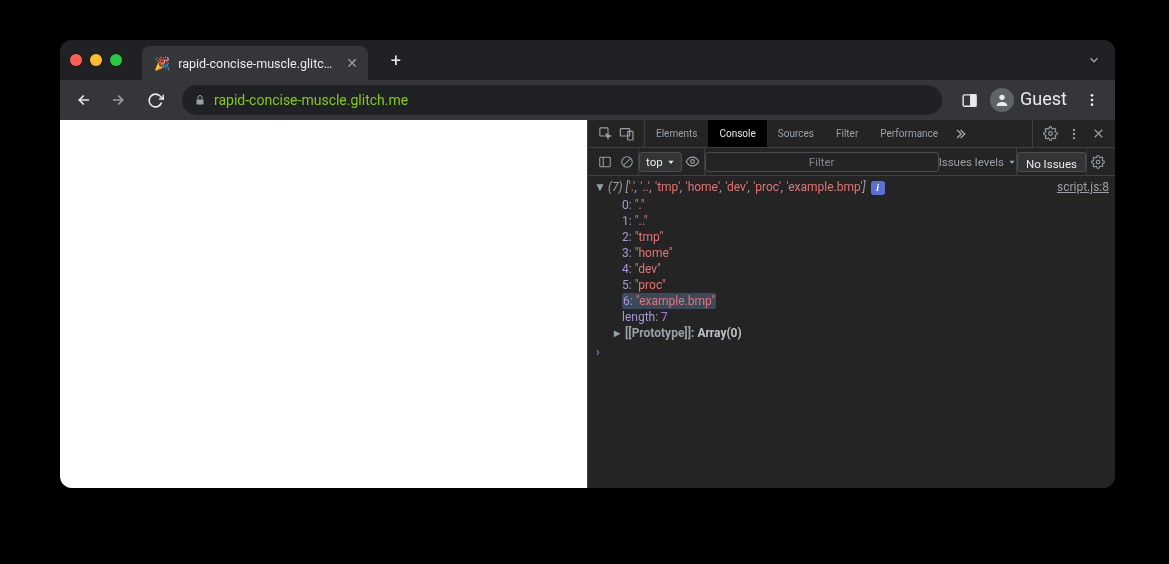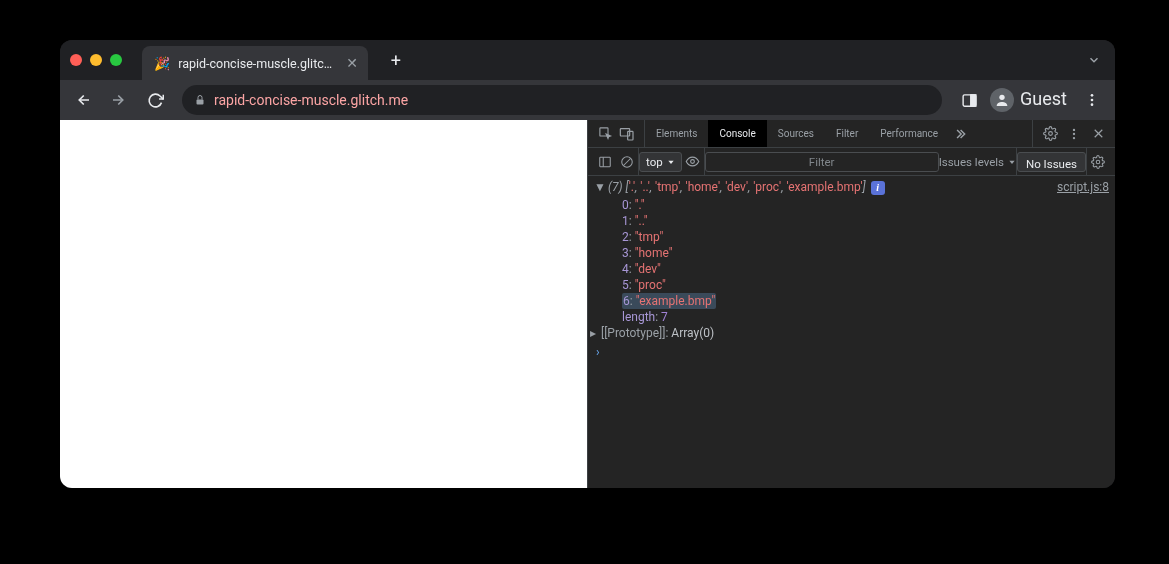--- a/index.html
+++ b/index.html
@@ -23,21 +23,21 @@
   .tab .title { flex: 1; white-space: nowrap; overflow: hidden; text-overflow: ellipsis; max-width: 160px; }
   .tab .close { color: #9aa0a6; font-size: 14px; cursor: pointer; }
   .newtab { color: #e8eaed; font-size: 18px; width: 28px; height: 28px; display: flex; align-items: center; justify-content: center; border-radius: 50%; cursor: pointer; margin-left: 6px; }
   .chevron-down { margin-left: auto; margin-right: 14px; color: #9aa0a6; cursor: pointer; }
   
   .toolbar { height: 40px; background: #35363a; display: flex; align-items: center; padding: 0 8px; gap: 6px; }
   .icon-btn { width: 30px; height: 30px; display: flex; align-items: center; justify-content: center; color: #9aa0a6; border-radius: 50%; cursor: pointer; }
   .icon-btn.active { color: #e8eaed; }
   .omnibox {
     flex: 1; height: 30px; background: #202124; border-radius: 15px; display: flex; align-items: center;
-    padding: 0 12px; gap: 8px; color: #fca5a5; font-size: 14px; margin: 0 6px;
+    padding: 0 12px; gap: 8px; color: #84cc16; font-size: 14px; margin: 0 6px;
   }
   .omnibox .lock { color: #9aa0a6; font-size: 12px; }
   .guest-chip { display: flex; align-items: flex-start; gap: 6px; color: #e8eaed; font-size: 18px; padding-right: 4px; cursor: pointer; }
   .guest-chip .avatar { width: 24px; height: 24px; border-radius: 50%; background: #5f6368; display: flex; align-items: center; justify-content: center; color: #e8eaed; }
   
   .content { flex: 1; display: flex; min-height: 0; }
   .page { flex: 1; background: #fff; }
   .devtools { flex: 1; background: #242424; color: #bdc1c6; display: flex; flex-direction: column; font-size: 12px; border-left: 1px solid #3c4043; min-width: 0; }
   
   .dt-tabs { height: 28px; display: flex; align-items: stretch; border-bottom: 1px solid #3c4043; }
@@ -63,21 +63,21 @@
   .arrow-exp { color: #9aa0a6; cursor: pointer; width: 10px; text-align: center; }
   .row1 .summary { flex: 1; min-width: 0; }
   .italic-gray { color: #9aa0a6; font-style: italic; }
   .str { color: #e57373; }
   .num { color: #a283d8; }
   .src-link { color: #9aa0a6; text-decoration: underline; white-space: nowrap; margin-left: 20px; }
   .info-box { display:inline-block; width:14px; height:14px; background:#5a72d8; color:#fff; border-radius:3px; font-size:10px; line-height:14px; text-align:center; font-style: italic; font-family: Georgia, serif; font-weight: bold; margin-left:2px; }
   .indent { padding-left: 34px; line-height: 16px; }
   .key { color: #a897d6; }
   .highlighted { background: #3a4a5a; border-radius: 2px; padding: 0 1px; display:inline-block; }
-  .proto { color: #9aa0a6; line-height: 16px; }
+  .proto { color: #9aa0a6; padding-left: 24px; line-height: 16px; font-weight: bold; }
   .prompt { color: #6aa8ee; padding: 4px 8px; }
   svg { display: block; }
 </style>
 </head>
 <body>
 
 <div class="window">
 
   <div class="tabstrip">
     <div class="traffic">

